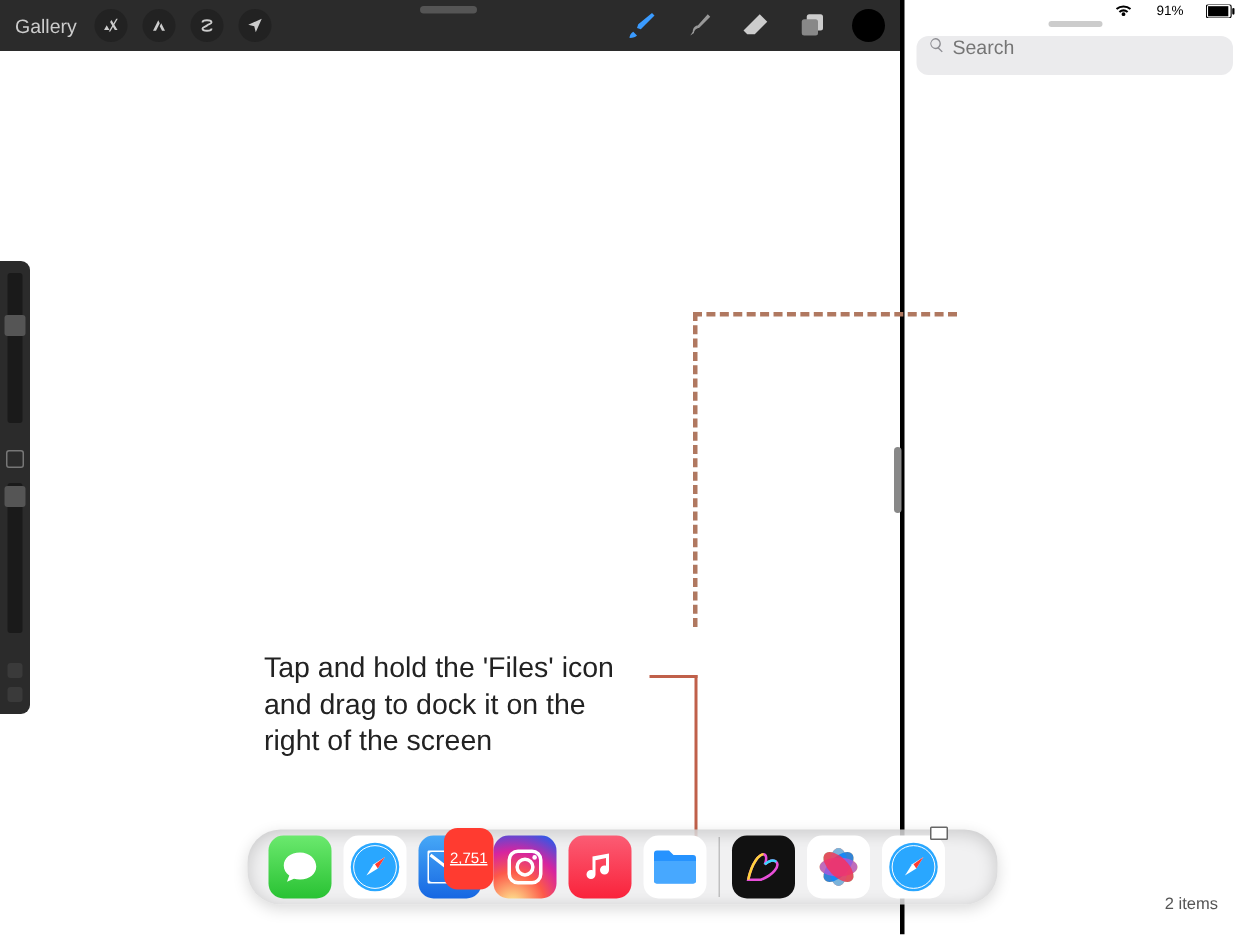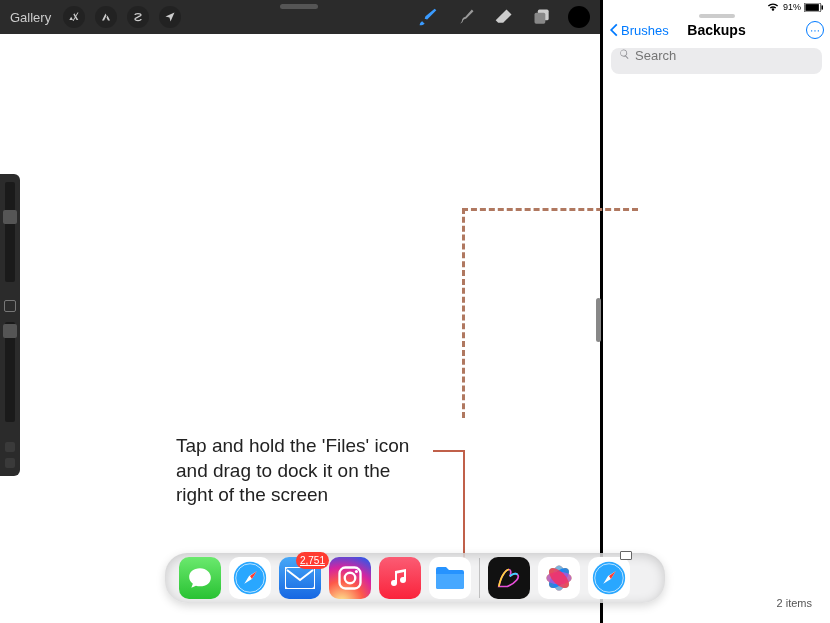--- a/index.html
+++ b/index.html
@@ -34,21 +34,21 @@
 .items-count{position:absolute;bottom:14px;right:18px;font-size:11px;color:#555;}
 .divider-handle{position:absolute;left:596px;top:298px;width:5px;height:44px;background:#888;border-radius:3px;z-index:50;}
 .dashed1{position:absolute;left:462px;top:208px;width:176px;border-top:3px dashed #b07860;}
 .dashed2{position:absolute;left:462px;top:208px;height:210px;border-left:3px dashed #b07860;}
 .anno-line-v{position:absolute;left:463px;top:450px;width:2px;height:110px;background:#c0604a;}
 .anno-line-h{position:absolute;left:433px;top:450px;width:32px;height:2px;background:#c0604a;}
 .anno-text{position:absolute;left:176px;top:434px;width:250px;font-size:19px;color:#222;line-height:1.3;}
 .dock{position:absolute;left:165px;bottom:20px;width:500px;height:50px;background:rgba(238,238,240,.85);border-radius:22px;display:flex;align-items:center;padding:0 10px;box-shadow:0 2px 12px rgba(0,0,0,.18) inset,0 3px 10px rgba(0,0,0,.15);}
 .dock-item{width:42px;height:42px;border-radius:10px;margin:0 4px;position:relative;display:flex;align-items:center;justify-content:center;cursor:pointer;}
 .dock-sep{width:1px;height:40px;background:rgba(0,0,0,.2);margin:0 4px;}
-.badge{position:absolute;top:-5px;right:-8px;background:#ff3b30;color:#fff;font-size:10px;padding:3px 4px;border-radius:9px;min-width:16px;text-align:right;text-decoration:underline;}
+.badge{position:absolute;top:-5px;right:-8px;background:#ff3b30;color:#fff;font-size:10px;padding:15px 4px;border-radius:9px;min-width:16px;text-align:right;text-decoration:underline;}
 .messages{background:linear-gradient(#6be96e,#29c233);}
 .safari{background:#fff;}
 .mail{background:linear-gradient(#46a8f7,#1767e2);}
 .insta{background:radial-gradient(circle at 30% 110%,#fdf497 0%,#fd5949 40%,#d6249f 65%,#285aeb 95%);}
 .music{background:linear-gradient(#fb5c74,#fa233b);}
 .files{background:#fff;}
 .procreate{background:#111;}
 .photos{background:#fff;}
 .recent-indicator{position:absolute;top:-6px;right:-2px;width:12px;height:9px;border:1px solid #666;border-radius:1px;background:#fff;}
 </style>
@@ -114,38 +114,28 @@
     <div class="mini-btn" style="top:268px;"></div>
     <div class="mini-btn" style="top:284px;"></div>
   </div>
 </div>
 
 <div class="panel-right">
   <div class="status-bar">
     <svg viewBox="0 0 20 14" width="14">
         <path d="M10 12a2 2 0 100-4 2 2 0 000 4zm-5-5a8 8 0 0110 0l-1.5 1.5a6 6 0 00-7 0L5 7zm-3-3a12 12 0 0116 0l-1.5 1.5a10 10 0 00-13 0L2 4z" fill="#000"></path>
       </svg>
-    <span style="margin:0 3px;">91%</span>
+    <span style="margin:0 15px;">91%</span>
     <svg viewBox="0 0 26 12" width="20">
         <rect x="0" y="0" width="22" height="12" rx="2" fill="none" stroke="#000"></rect>
         <rect x="1.5" y="1.5" width="18" height="9" fill="#000"></rect>
         <rect x="23" y="3" width="2" height="6" rx="1" fill="#000"></rect>
       </svg>
   </div>
   <div class="panel-handle"></div>
-  <div class="panel-header">
-    <div class="back-btn">
-      <svg viewBox="0 0 12 20">
-          <path d="M10 2l-8 8 8 8" fill="none" stroke="#007aff" stroke-width="2.5"></path>
-        </svg>
-      <span>Brushes</span>
-    </div>
-    <span class="panel-title">Backups</span>
-    <div class="more-btn">⋯</div>
-  </div>
   <div class="search-bar">
     <svg viewBox="0 0 24 24">
         <path d="M10 2a8 8 0 015.3 13.9l5.4 5.4-1.4 1.4-5.4-5.4A8 8 0 1110 2zm0 2a6 6 0 100 12 6 6 0 000-12z"></path>
       </svg>
     <input type="text" placeholder="Search" style="">
   </div>
   <div class="items-count">2 items</div>
 </div>
 
 <div class="divider-handle"></div>

